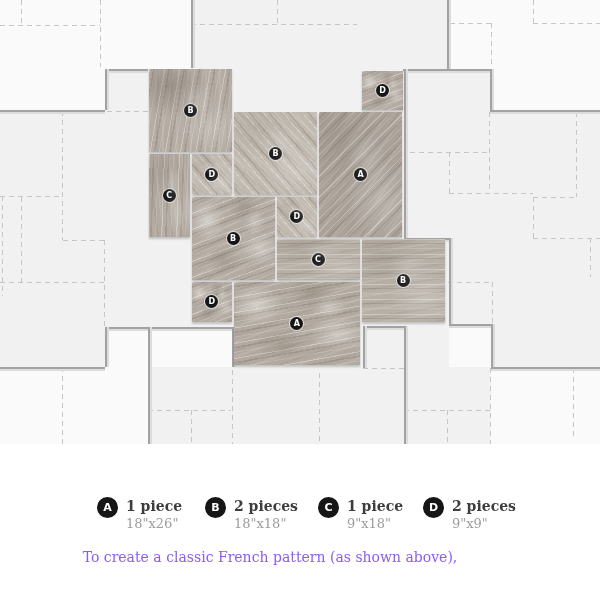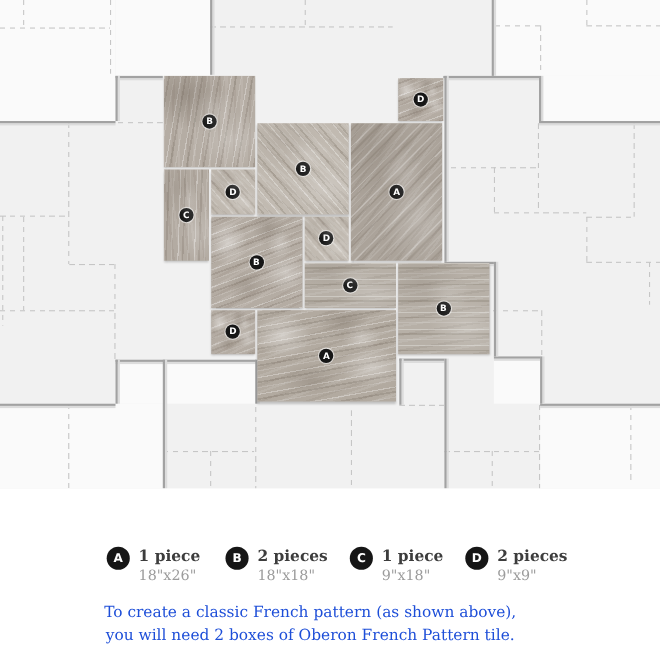--- a/index.html
+++ b/index.html
@@ -50,22 +50,22 @@
   .legend{position:absolute;left:0;top:0;width:600px;height:0;}
   .legend-item{position:absolute;top:497px;display:flex;gap:8px;align-items:flex-start;}
   .legend-item:nth-child(1){left:97px;}
   .legend-item:nth-child(2){left:205px;}
   .legend-item:nth-child(3){left:318px;}
   .legend-item:nth-child(4){left:423px;}
   .lbadge{flex:none;width:21px;height:21px;border-radius:50%;background:#161616;color:#fff;
           display:flex;align-items:center;justify-content:center;font:700 11px "DejaVu Sans",sans-serif;}
   .lcount{color:#3d3d3d;font:700 14px "DejaVu Serif",serif;line-height:17px;margin-top:1px;}
   .lsize{color:#9c9c9c;font:400 13px "DejaVu Serif",serif;line-height:17px;}
-  .note{position:absolute;left:12px;top:547px;width:540px;margin:0;text-align:center;
-        color:#1d4ed8;font:400 14px "DejaVu Serif",serif;line-height:20.5px;}
+  .note{position:absolute;left:0;top:547px;width:540px;margin:0;text-align:center;
+        color:#8b5cf6;font:400 14px "DejaVu Serif",serif;line-height:20.5px;}
 </style>
 </head>
 <body>
 
 <div class="stage">
   <div class="pattern" id="pattern">
       <div class="wp" style="left: 0px; top: 0px; width: 105px; height: 110px;"></div>
       <div class="wp" style="left: 105px; top: 0px; width: 86px; height: 69px;"></div>
       <div class="wp" style="left: 447px; top: 0px; width: 153px; height: 69px;"></div>
       <div class="wp" style="left: 490px; top: 69px; width: 110px; height: 41px;"></div>
@@ -198,15 +198,14 @@
         <span class="lbadge">D</span>
         <span>
           <div class="lcount">2 pieces</div>
           <div class="lsize">9"x9"</div>
         </span>
       </div>
     </div>
 
   <p class="note">
     <span>To create a classic French pattern (as shown above),</span><br>
-    <span>you will need 2 boxes of Oberon French Pattern tile.</span>
   </p>
 </div>
 
 </body></html>

